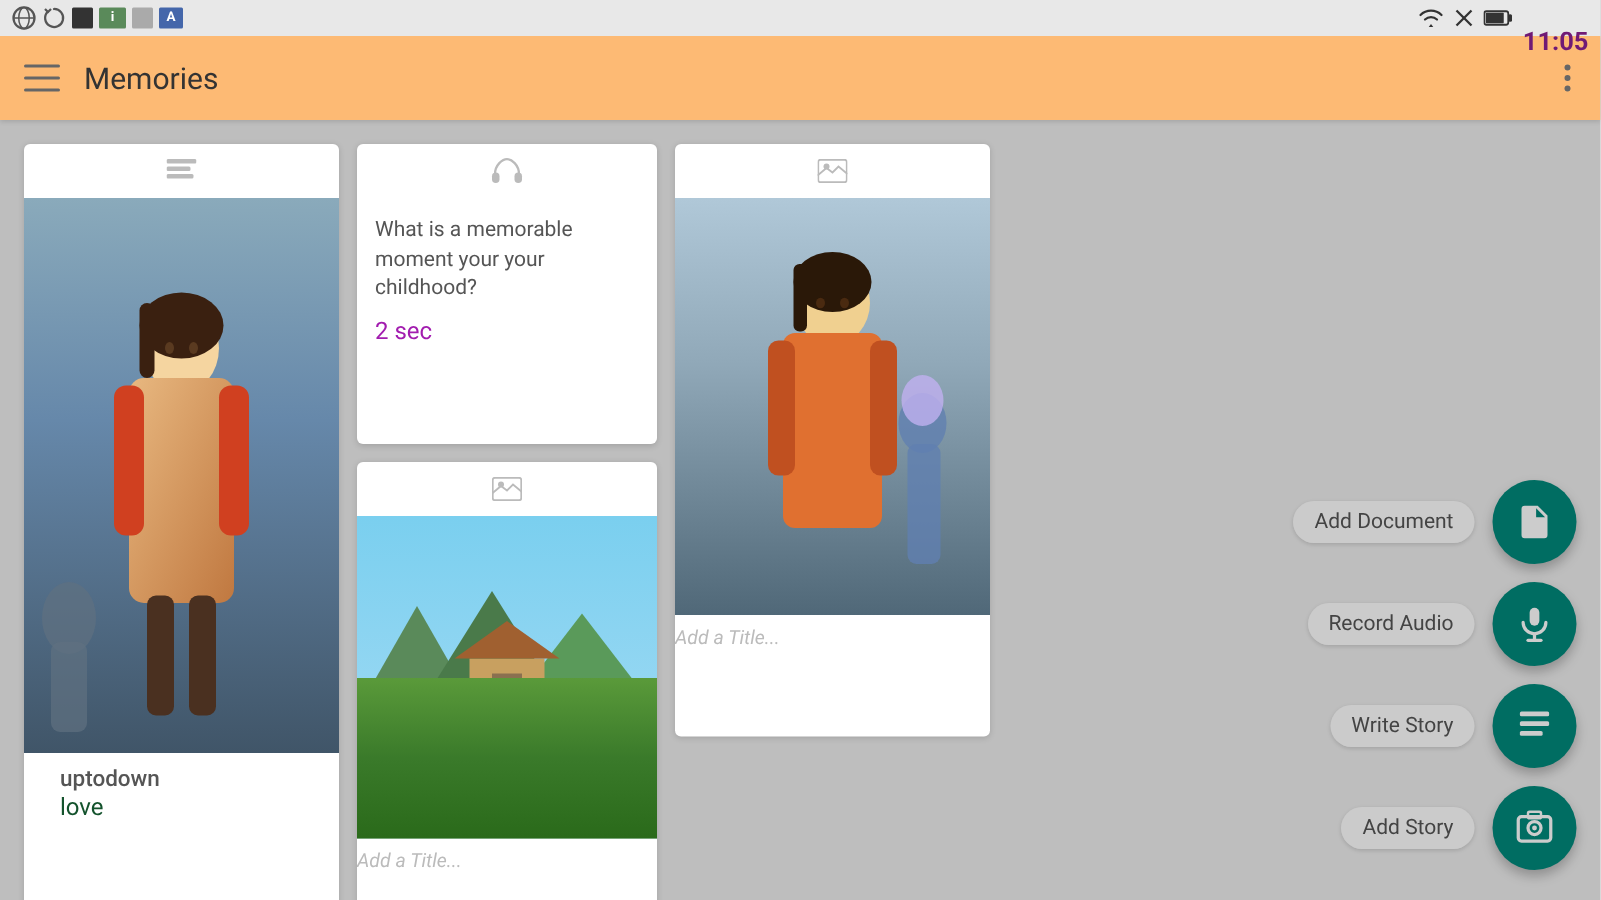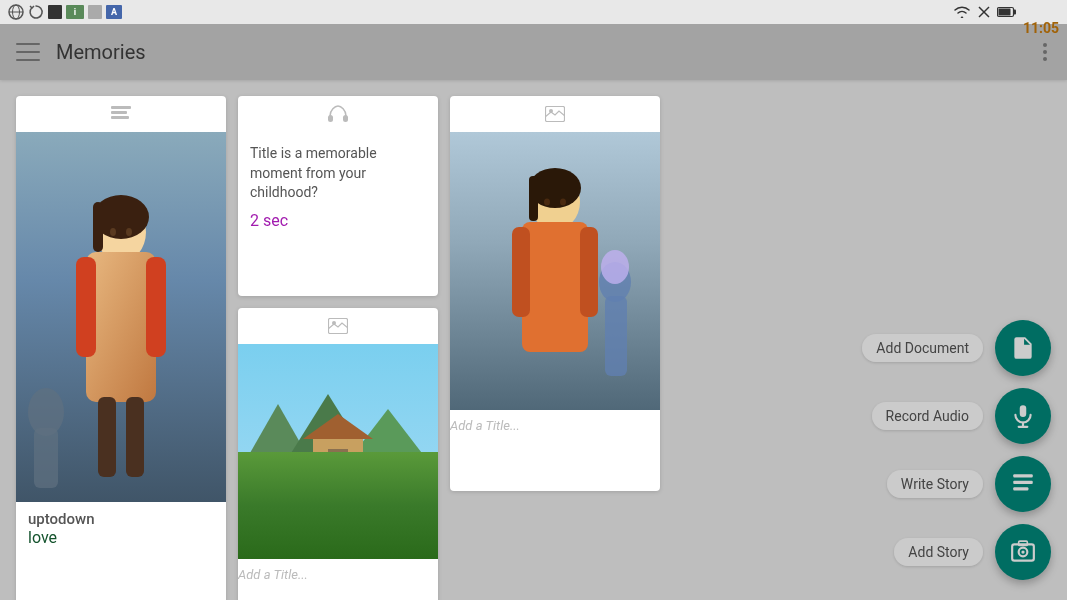--- a/index.html
+++ b/index.html
@@ -28,31 +28,31 @@
       display: flex;
       align-items: center;
       gap: 4px;
     }
     .status-bar-right {
       display: flex;
       align-items: center;
       gap: 6px;
     }
     .time-text {
-      font-size: 14px;
+      font-size: 17px;
       font-weight: bold;
-      color: #a16207;
+      color: #701a75;
       margin-top: 31px;
     }
 
     
     .app-bar {
       width: 100%;
       height: 56px;
-      background: #a3a3a3;
+      background: #fdba74;
       display: flex;
       align-items: center;
       padding: 6px 16px;
       box-shadow: 0 1px 3px rgba(0,0,0,0.12);
       position: relative;
       z-index: 50;
     }
     .menu-icon {
       width: 24px;
       height: 18px;
@@ -194,20 +194,21 @@
     .game-image::after {
       content: '';
       position: absolute;
       bottom: 0; left: 0; right: 0; top: 50%;
       background: linear-gradient(180deg, #5a9a3a 0%, #3a7a2a 50%, #2a6a1a 100%);
     }
 
     
     .card-text-area {
       padding: 8px 12px;
+      margin-left: 12px;
     }
 
     .card-username {
       font-size: 15px;
       color: #555;
       font-weight: 500;
     }
 
     .card-tag {
       font-size: 16px;
@@ -421,21 +422,21 @@
 
       <div class="card card-2">
         <div class="card-header">
           <svg width="22" height="18" viewBox="0 0 22 18">
             <path d="M3 11 C3 5 8 1 11 1 C14 1 19 5 19 11" fill="none" stroke="#bbb" stroke-width="1.5"></path>
             <rect x="1" y="10" width="5" height="7" rx="2.5" fill="#bbb"></rect>
             <rect x="16" y="10" width="5" height="7" rx="2.5" fill="#bbb"></rect>
           </svg>
         </div>
         <div class="audio-card-content">
-          <div class="audio-card-question">Title is a memorable moment from your childhood?</div>
+          <div class="audio-card-question">What is a memorable moment your your childhood?</div>
           <div class="audio-card-time">2 sec</div>
         </div>
       </div>
 
       <div class="card card-3">
         <div class="card-header">
           <svg width="20" height="16" viewBox="0 0 20 16">
             <rect x="0.5" y="0.5" width="19" height="15" rx="1.5" fill="none" stroke="#bbb" stroke-width="1.2"></rect>
             <circle cx="6" cy="5" r="2" fill="#bbb"></circle>
             <polyline points="0,11 6,6 10,9 14,5 20,10" fill="none" stroke="#bbb" stroke-width="1.2"></polyline>

